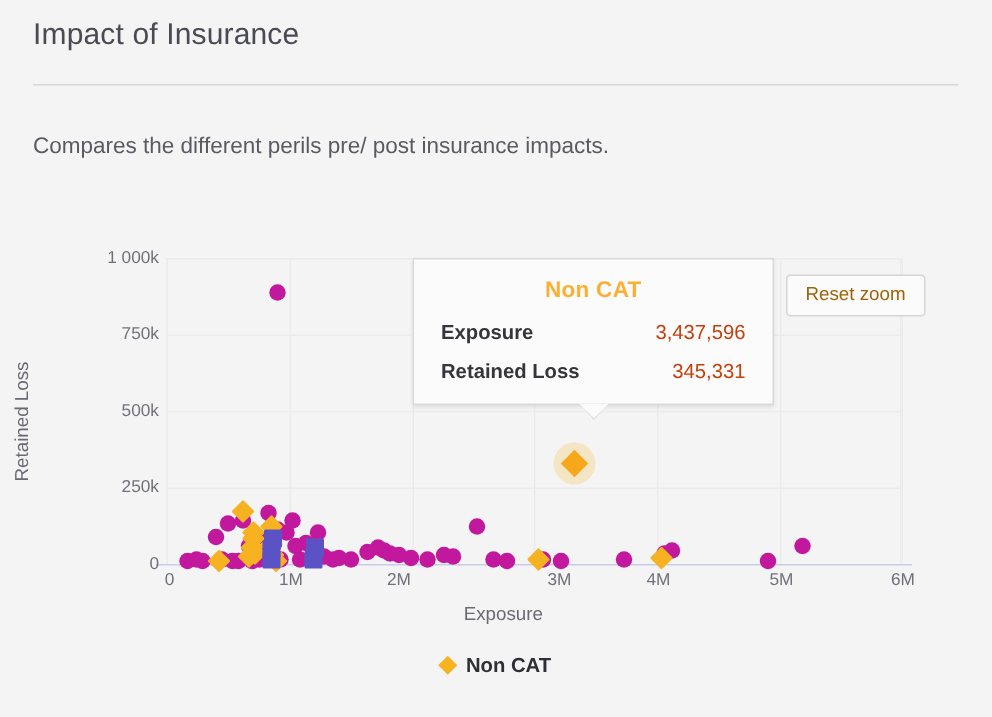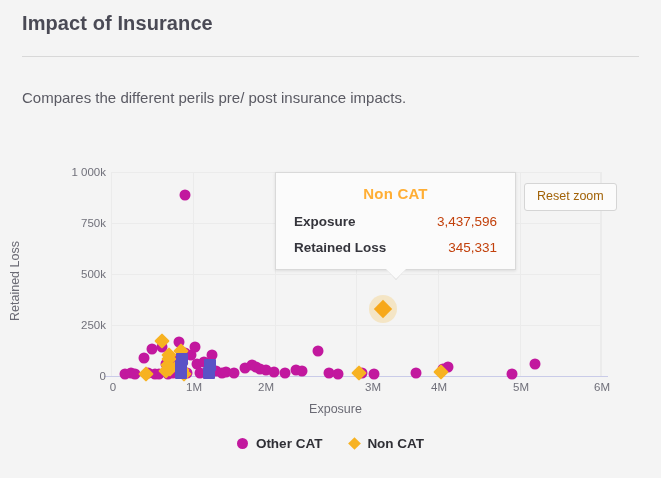--- a/index.html
+++ b/index.html
@@ -18,21 +18,21 @@
     position: absolute;
     left: 0; top: 0;
     width: 661px; height: 478px;
     background: #f4f4f4;
   }
   #card-title {
     position: absolute;
     left: 22px; top: 12px;
     font-size: 20px;
     color: #4a4a55;
-    font-weight: 700;
+    font-weight: 400;
     letter-spacing: 0.1px;
   }
   #title-rule {
     position: absolute;
     left: 22px; top: 56px;
     width: 617px; height: 1px;
     background: #d8d8d8;
   }
   #card-subtitle {
     position: absolute;
@@ -345,24 +345,20 @@
         <div class="pt square" style="width: 12px; height: 12px; left: 182.129px; top: 209.486px; background: rgb(91, 82, 198);"></div>
         <div class="pt square" style="width: 12px; height: 12px; left: 209px; top: 222.503px; background: rgb(91, 82, 198);"></div>
         <div class="pt square" style="width: 12px; height: 12px; left: 209.79px; top: 215.314px; background: rgb(91, 82, 198);"></div>
       </div>
 
     <div id="highlight-ring" style="left: 382.681px; top: 158.907px;"></div>
     <div id="highlight-pt" style="left: 382.681px; top: 158.907px;"></div>
 
     <div id="legend">
       <div class="legend-item">
-        <span class="lg-circle"></span>
-        <span>Other CAT</span>
-      </div>
-      <div class="legend-item">
         <span class="lg-diamond"></span>
         <span>Non CAT</span>
       </div>
     </div>
 
   </div>
 
   <button id="reset-zoom">Reset zoom</button>
 
   <div id="tooltip">

